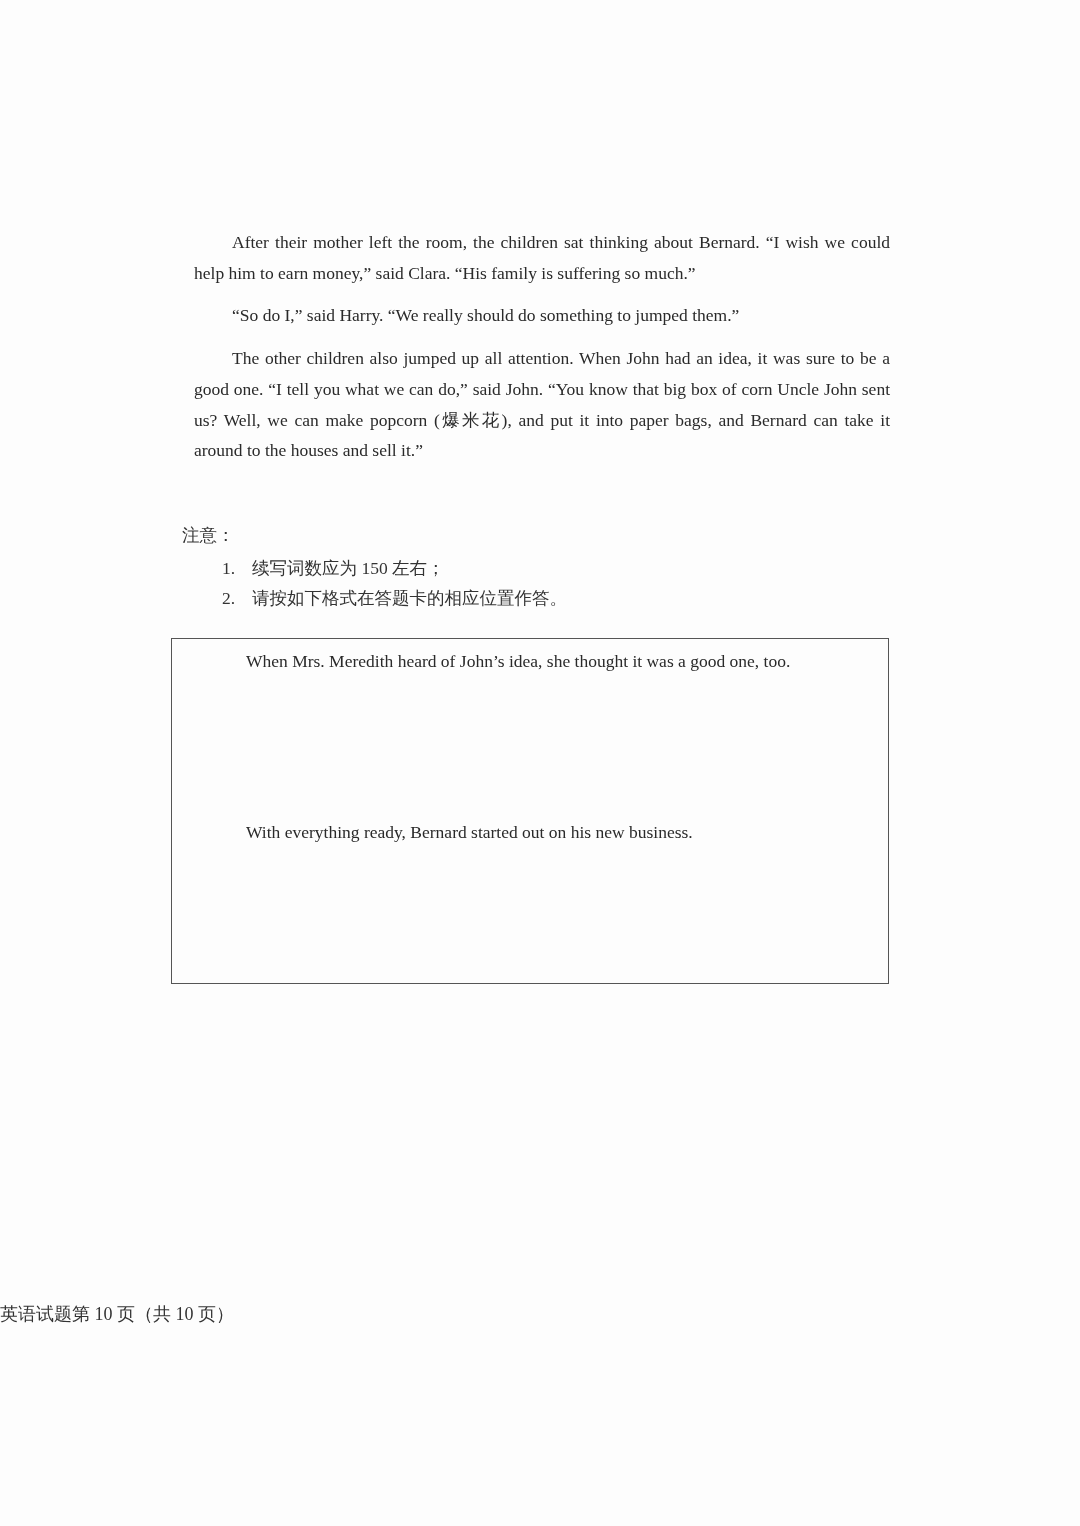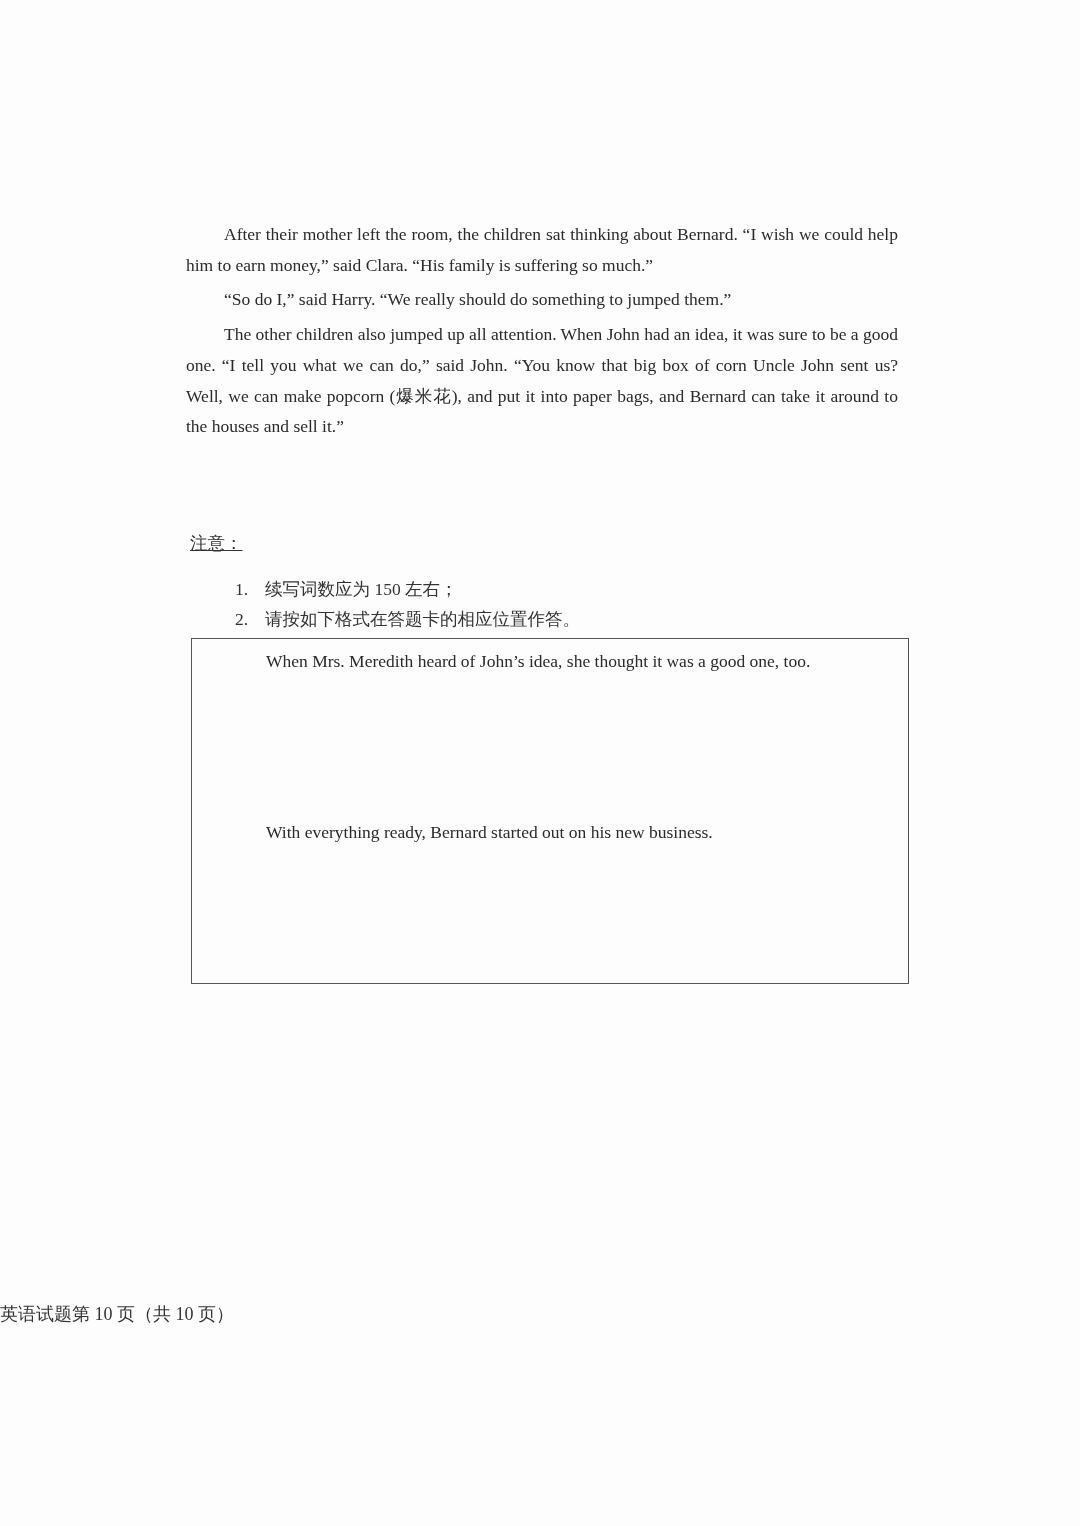--- a/index.html
+++ b/index.html
@@ -12,35 +12,35 @@
     overflow: hidden;
   }
   .passage {
     position: absolute;
     left: 182px; top: 215px;
     width: 720px;
     font-size: 17.5px;
     line-height: 30.7px;
     text-align: justify;
   }
-  .passage p { margin: 4px; text-indent: 38px; }
+  .passage p { margin: 12px; text-indent: 38px; }
   .notes {
     position: absolute;
     left: 182px; top: 520px;
     font-size: 17.5px;
     line-height: 30.5px;
     color: #333;
   }
-  .notes .title { margin: 8px; text-decoration: underline; }
-  .notes ol { list-style: none; margin: 15px; padding: 0 0 0 38px; }
+  .notes .title { margin: 0; }
+  .notes ol { list-style: none; margin: 2px; padding: 0 0 0 38px; }
   .notes li { margin: 0; }
   .notes .num { display: inline-block; width: 30px; }
   .answer-box {
     position: absolute;
-    left: 191px; top: 638px;
+    left: 171px; top: 638px;
     width: 716px; height: 344px;
     border: 1.5px solid #555;
   }
   .answer-box .prompt {
     position: absolute;
     left: 74px;
     font-size: 17.5px;
     margin: 0;
   }
   .prompt1 { top: 12px; }

